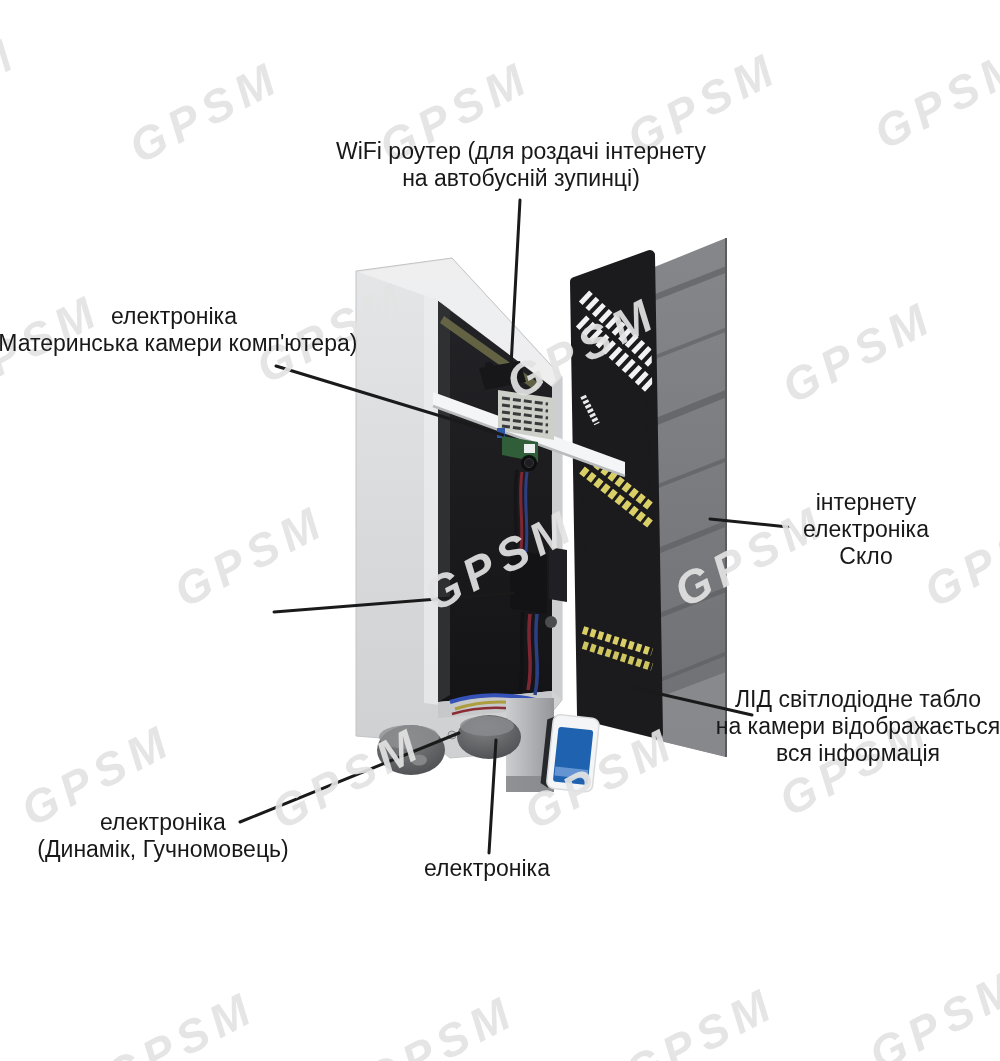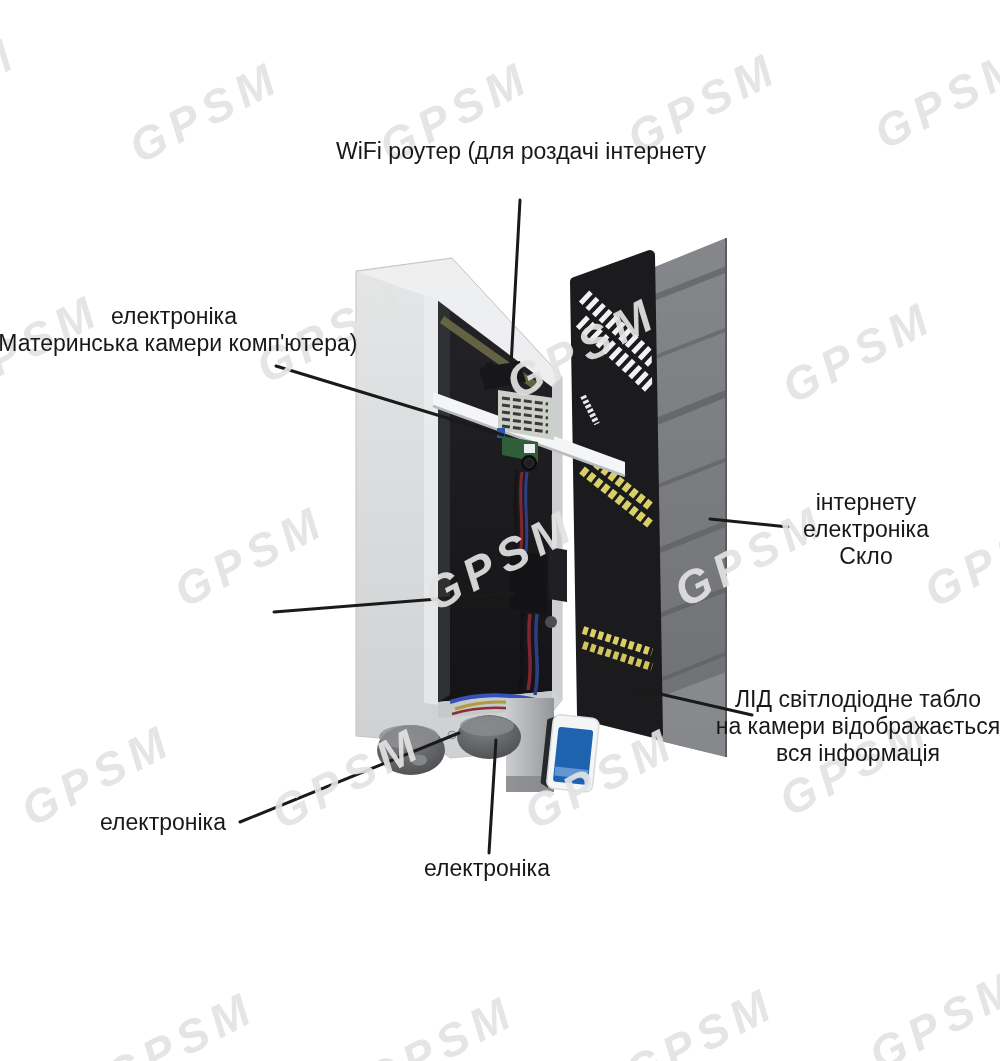--- a/index.html
+++ b/index.html
@@ -216,36 +216,38 @@
       <div class="wm" style="left: 855px; top: 765px; color: rgb(227, 227, 227);">GPSM</div>
       <div class="wm" style="left: 180px; top: 1042px; color: rgb(227, 227, 227);">GPSM</div>
       <div class="wm" style="left: 440px; top: 1046px; color: rgb(227, 227, 227);">GPSM</div>
       <div class="wm" style="left: 700px; top: 1038px; color: rgb(227, 227, 227);">GPSM</div>
       <div class="wm" style="left: 945px; top: 1020px; color: rgb(227, 227, 227);">GPSM</div>
     </div>
 
 <div id="labels">
   <div class="label label-wifi">
     <span>WiFi роутер (для роздачі інтернету</span>
+    <span>на автобусній зупинці)</span>
   </div>
   <div class="label label-motherboard">
     <span>електроніка</span>
     <span>(Материнська камери комп'ютера)</span>
   </div>
   <div class="label label-glass">
     <span>інтернету</span>
     <span>електроніка</span>
     <span>Скло</span>
   </div>
   <div class="label label-led">
     <span>ЛІД світлодіодне табло</span>
     <span>на камери відображається</span>
     <span>вся інформація</span>
   </div>
   <div class="label label-speaker">
     <span>електроніка</span>
+    <span>(Динамік, Гучномовець)</span>
   </div>
   <div class="label label-cameras">
     <span>електроніка</span>
   </div>
 </div>
 
 </div>
 
 </body></html>

